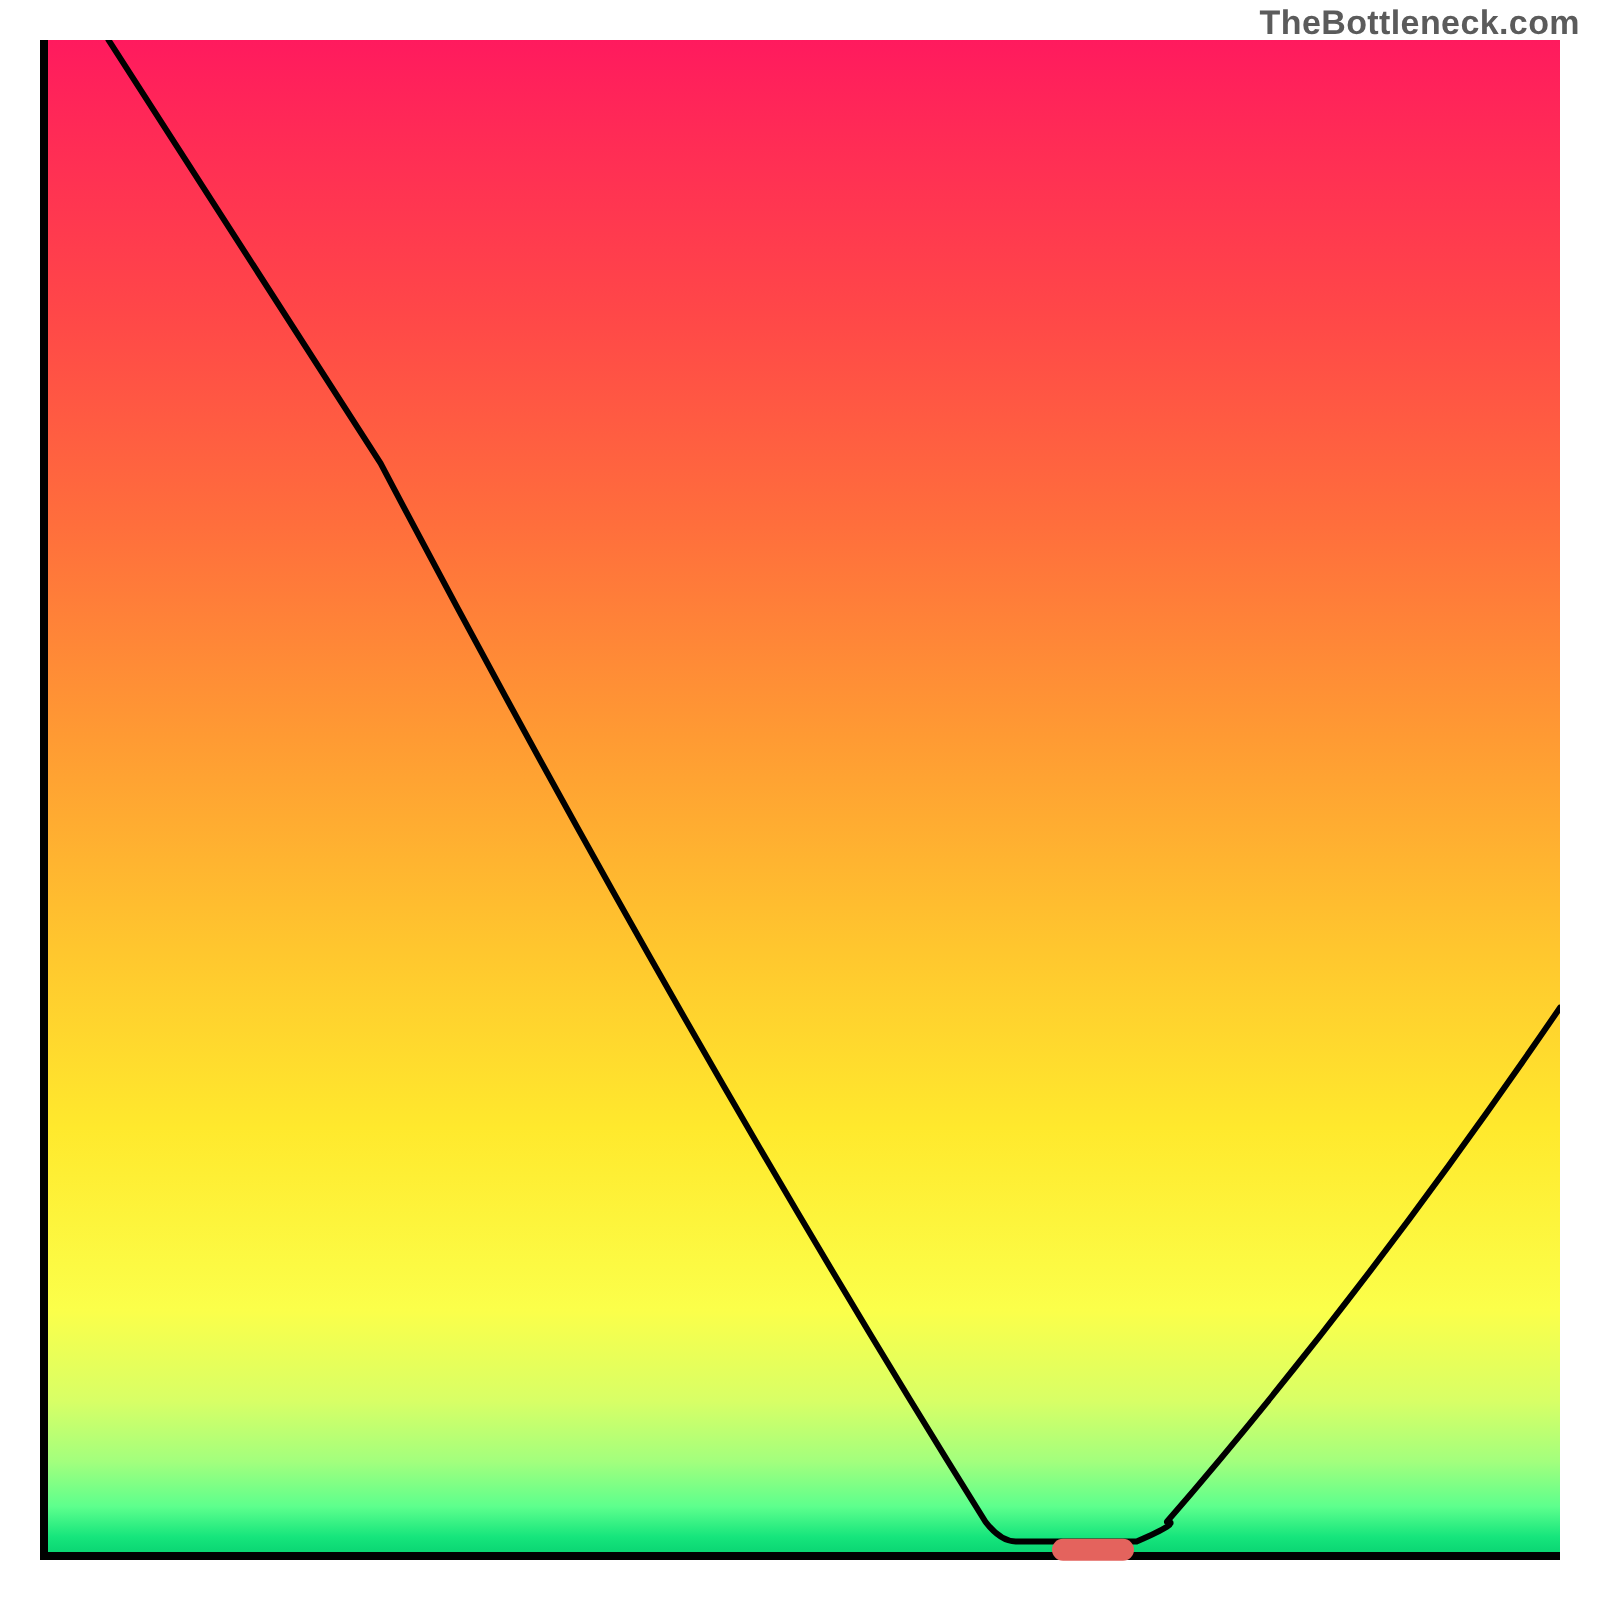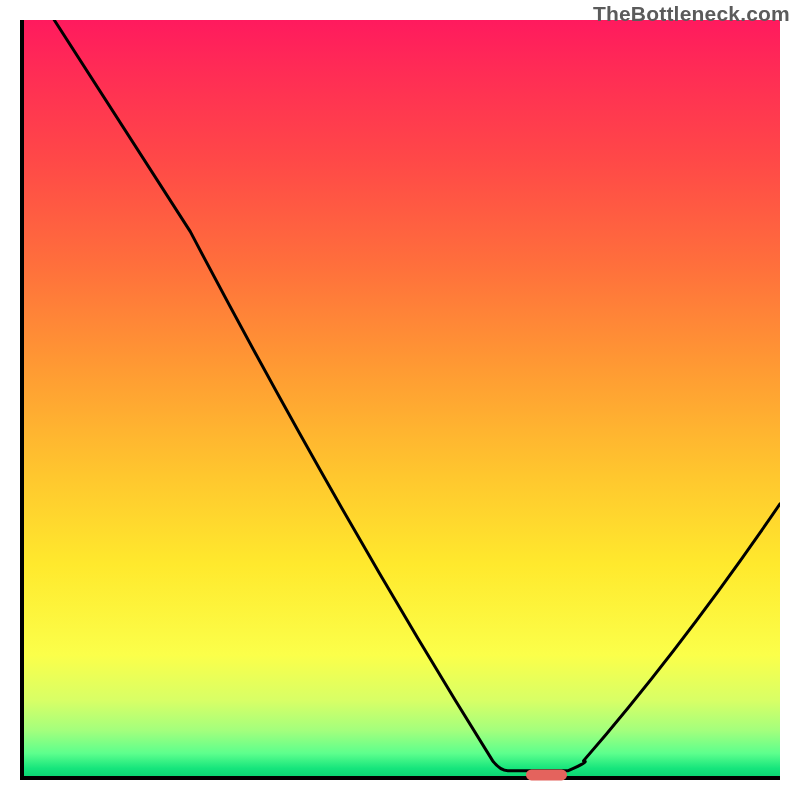--- a/index.html
+++ b/index.html
@@ -13,21 +13,21 @@
   }
   .container {
     position: relative;
     width: 800px;
     height: 800px;
   }
   .watermark {
     position: absolute;
     top: 2px;
     right: 10px;
-    font-size: 21px;
+    font-size: 17px;
     font-weight: 600;
     color: #5b5b5b;
     letter-spacing: 0.2px;
     z-index: 5;
   }
   .plot {
     position: absolute;
     left: 20px;
     top: 20px;
     width: 760px;

